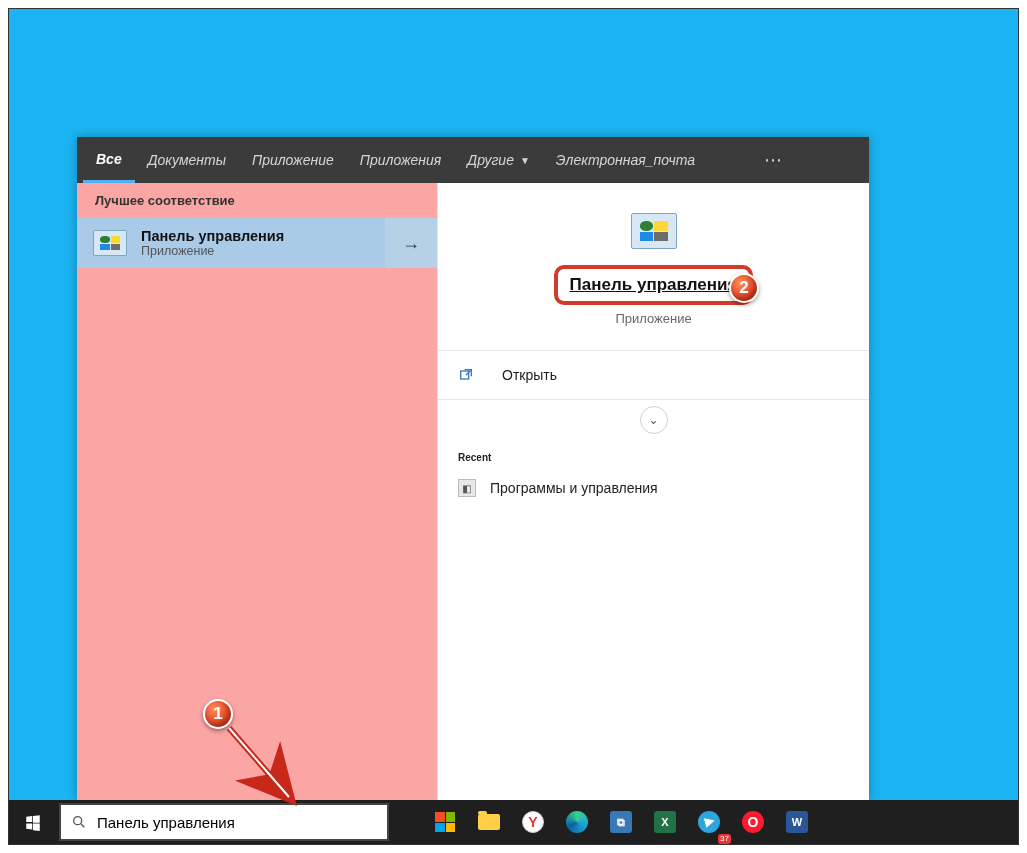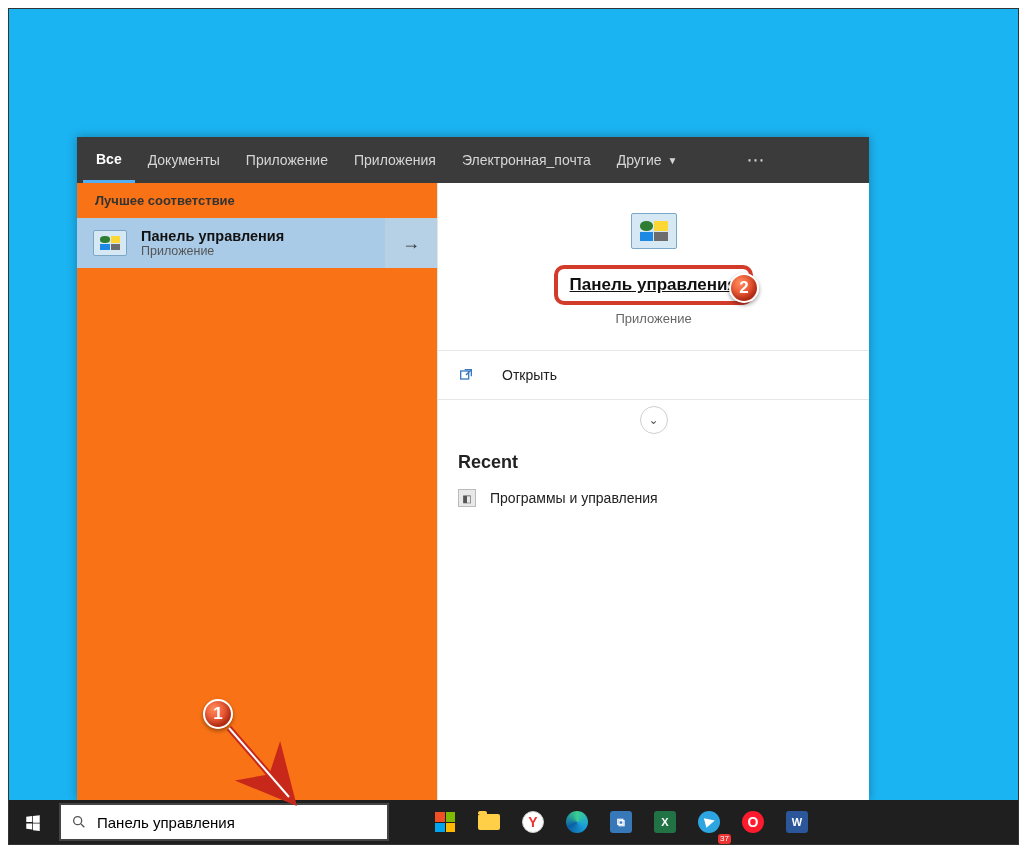--- a/index.html
+++ b/index.html
@@ -38,28 +38,28 @@
 
 
 .search-panel {
   position: absolute; left: 68px; bottom: 44px; width: 792px; height: 663px;
   background: #fff; box-shadow: 0 0 10px rgba(0,0,0,.3);
 }
 .sp-head {
   height: 46px; background: #3b3b3b; display: flex; align-items: center;
   color: #d6d6d6; font-size: 14px; padding: 0 6px;
 }
-.sp-tab { padding: 0 13px; height: 46px; display: flex; align-items: center; cursor: pointer; white-space: nowrap; }
+.sp-tab { padding: 0 13px; height: 46px; display: flex; align-items: center; cursor: pointer; white-space: nowrap; font-style: italic; }
 .sp-tab.active { color: #fff; border-bottom: 3px solid #54aef3; font-weight: 600; }
 .sp-tab .chev { margin-left: 6px; font-size: 10px; }
 .sp-spacer { width: 40px; }
 .sp-dots { padding: 0 16px; font-size: 18px; cursor: pointer; letter-spacing: 2px; }
 
 .sp-body { display: flex; height: calc(100% - 46px); }
-.sp-left { width: 360px; background: #f97316; }
+.sp-left { width: 360px; background: #fca5a5; }
 .sect-title {
   padding: 10px 18px 10px 18px; font-size: 13px; font-weight: 600; color: #333;
 }
 .best-row {
   display: flex; align-items: stretch; background: #a9cbe7;
 }
 .best-main {
   flex: 1; display: flex; align-items: center; gap: 14px; padding: 10px 16px;
   cursor: pointer;
 }
@@ -107,21 +107,21 @@
 }
 .open-icon { width: 16px; height: 16px; color: #3a78c3; }
 
 .r-expand {
   display: flex; justify-content: center; padding: 6px 0 6px;
 }
 .r-expand .circ {
   width: 28px; height: 28px; border: 1px solid #cfcfcf; border-radius: 50%;
   display: flex; align-items: center; justify-content: center; font-size: 12px; color: #555; cursor: pointer;
 }
-.r-recent-title { padding: 12px 20px 8px; font-size: 18px; font-weight: 600; color: #222; }
+.r-recent-title { padding: 12px 20px 8px; font-size: 10px; font-weight: 600; color: #222; }
 .r-recent-item {
   display: flex; align-items: center; gap: 14px; padding: 8px 20px 8px 20px;
   font-size: 14px; color: #222; cursor: pointer;
 }
 .prog-icon {
   width: 18px; height: 18px; background: #e8e8e8; border: 1px solid #bbb; display: flex;
   align-items: center; justify-content: center; font-size: 10px; color: #555;
 }
 
 
@@ -155,25 +155,25 @@
 <body>
 
 <div class="frame">
 
   <div class="search-panel">
     <div class="sp-head">
       <div class="sp-tab active">Все</div>
       <div class="sp-tab">Документы</div>
       <div class="sp-tab">Приложение</div>
       <div class="sp-tab">Приложения</div>
-      <div class="sp-tab">Электронная_почта</div>
       <div class="sp-tab">
         <span>Другие</span>
         <span class="chev">▼</span>
       </div>
+      <div class="sp-tab">Электронная_почта</div>
       <div class="sp-spacer"></div>
       <div class="sp-dots">⋯</div>
     </div>
 
     <div class="sp-body">
       <div class="sp-left">
         <div class="sect-title">Лучшее соответствие</div>
         <div class="best-row">
           <div class="best-main">
             <div class="cp-icon">

